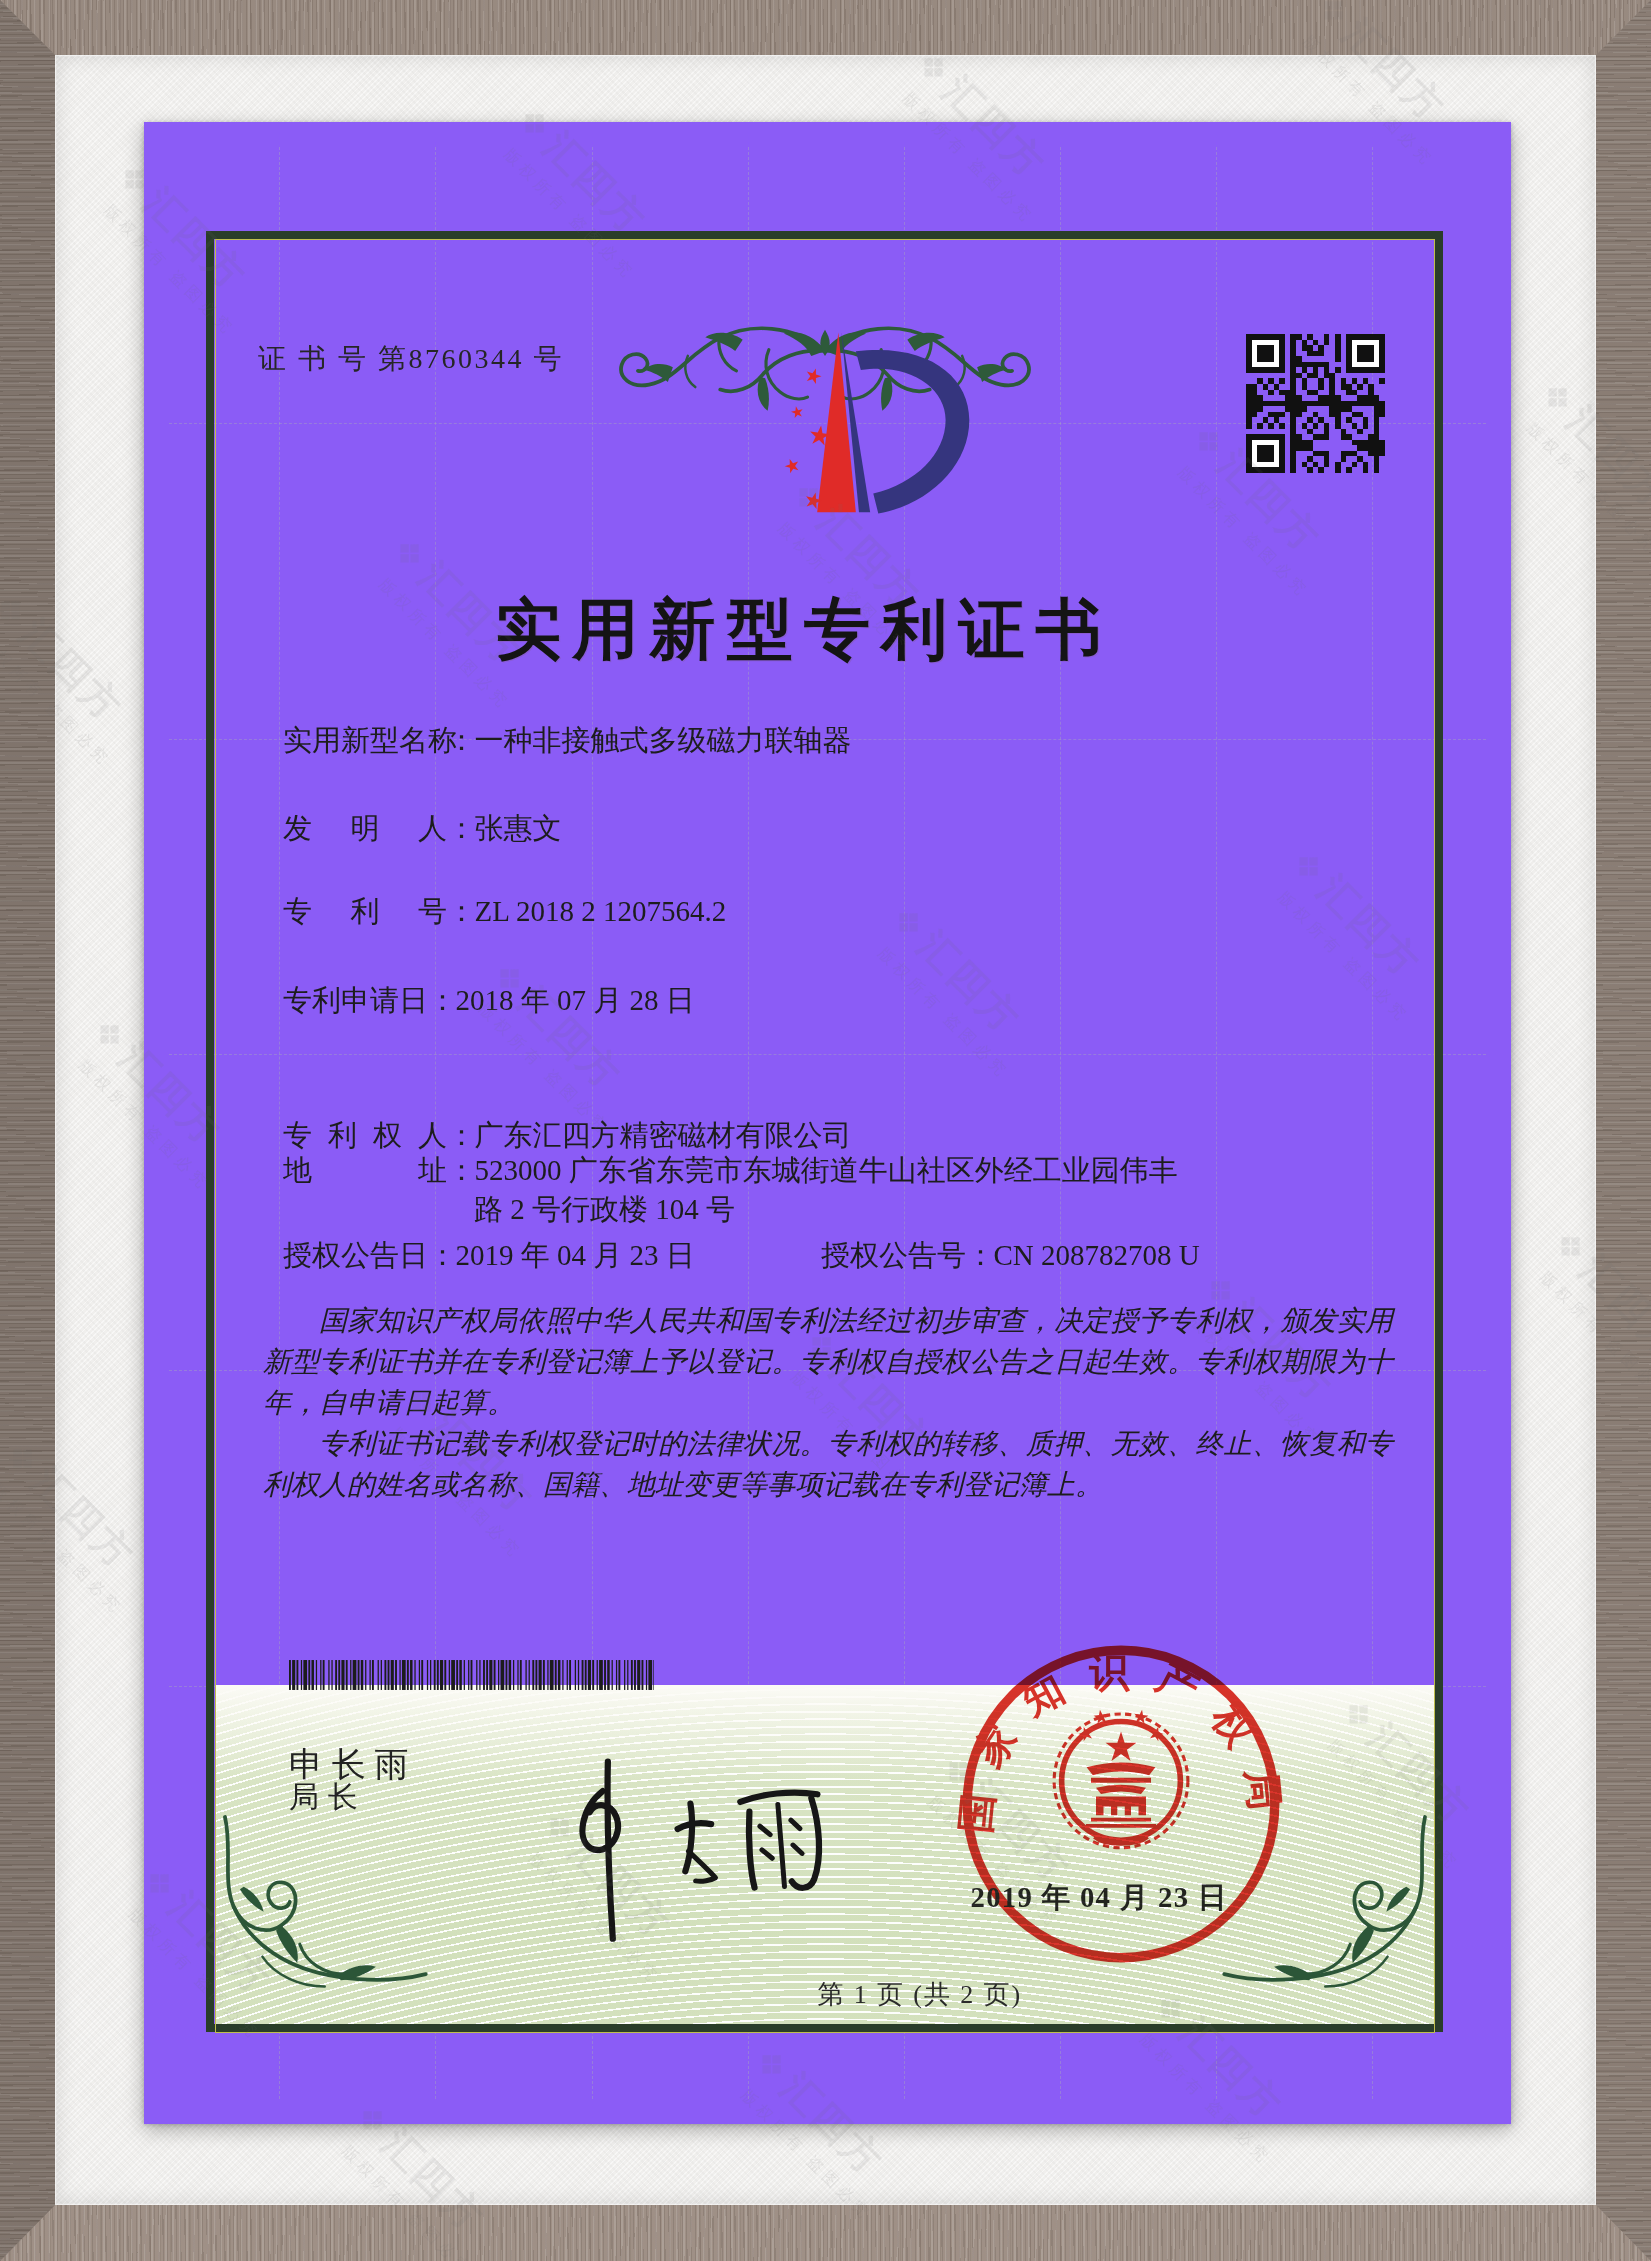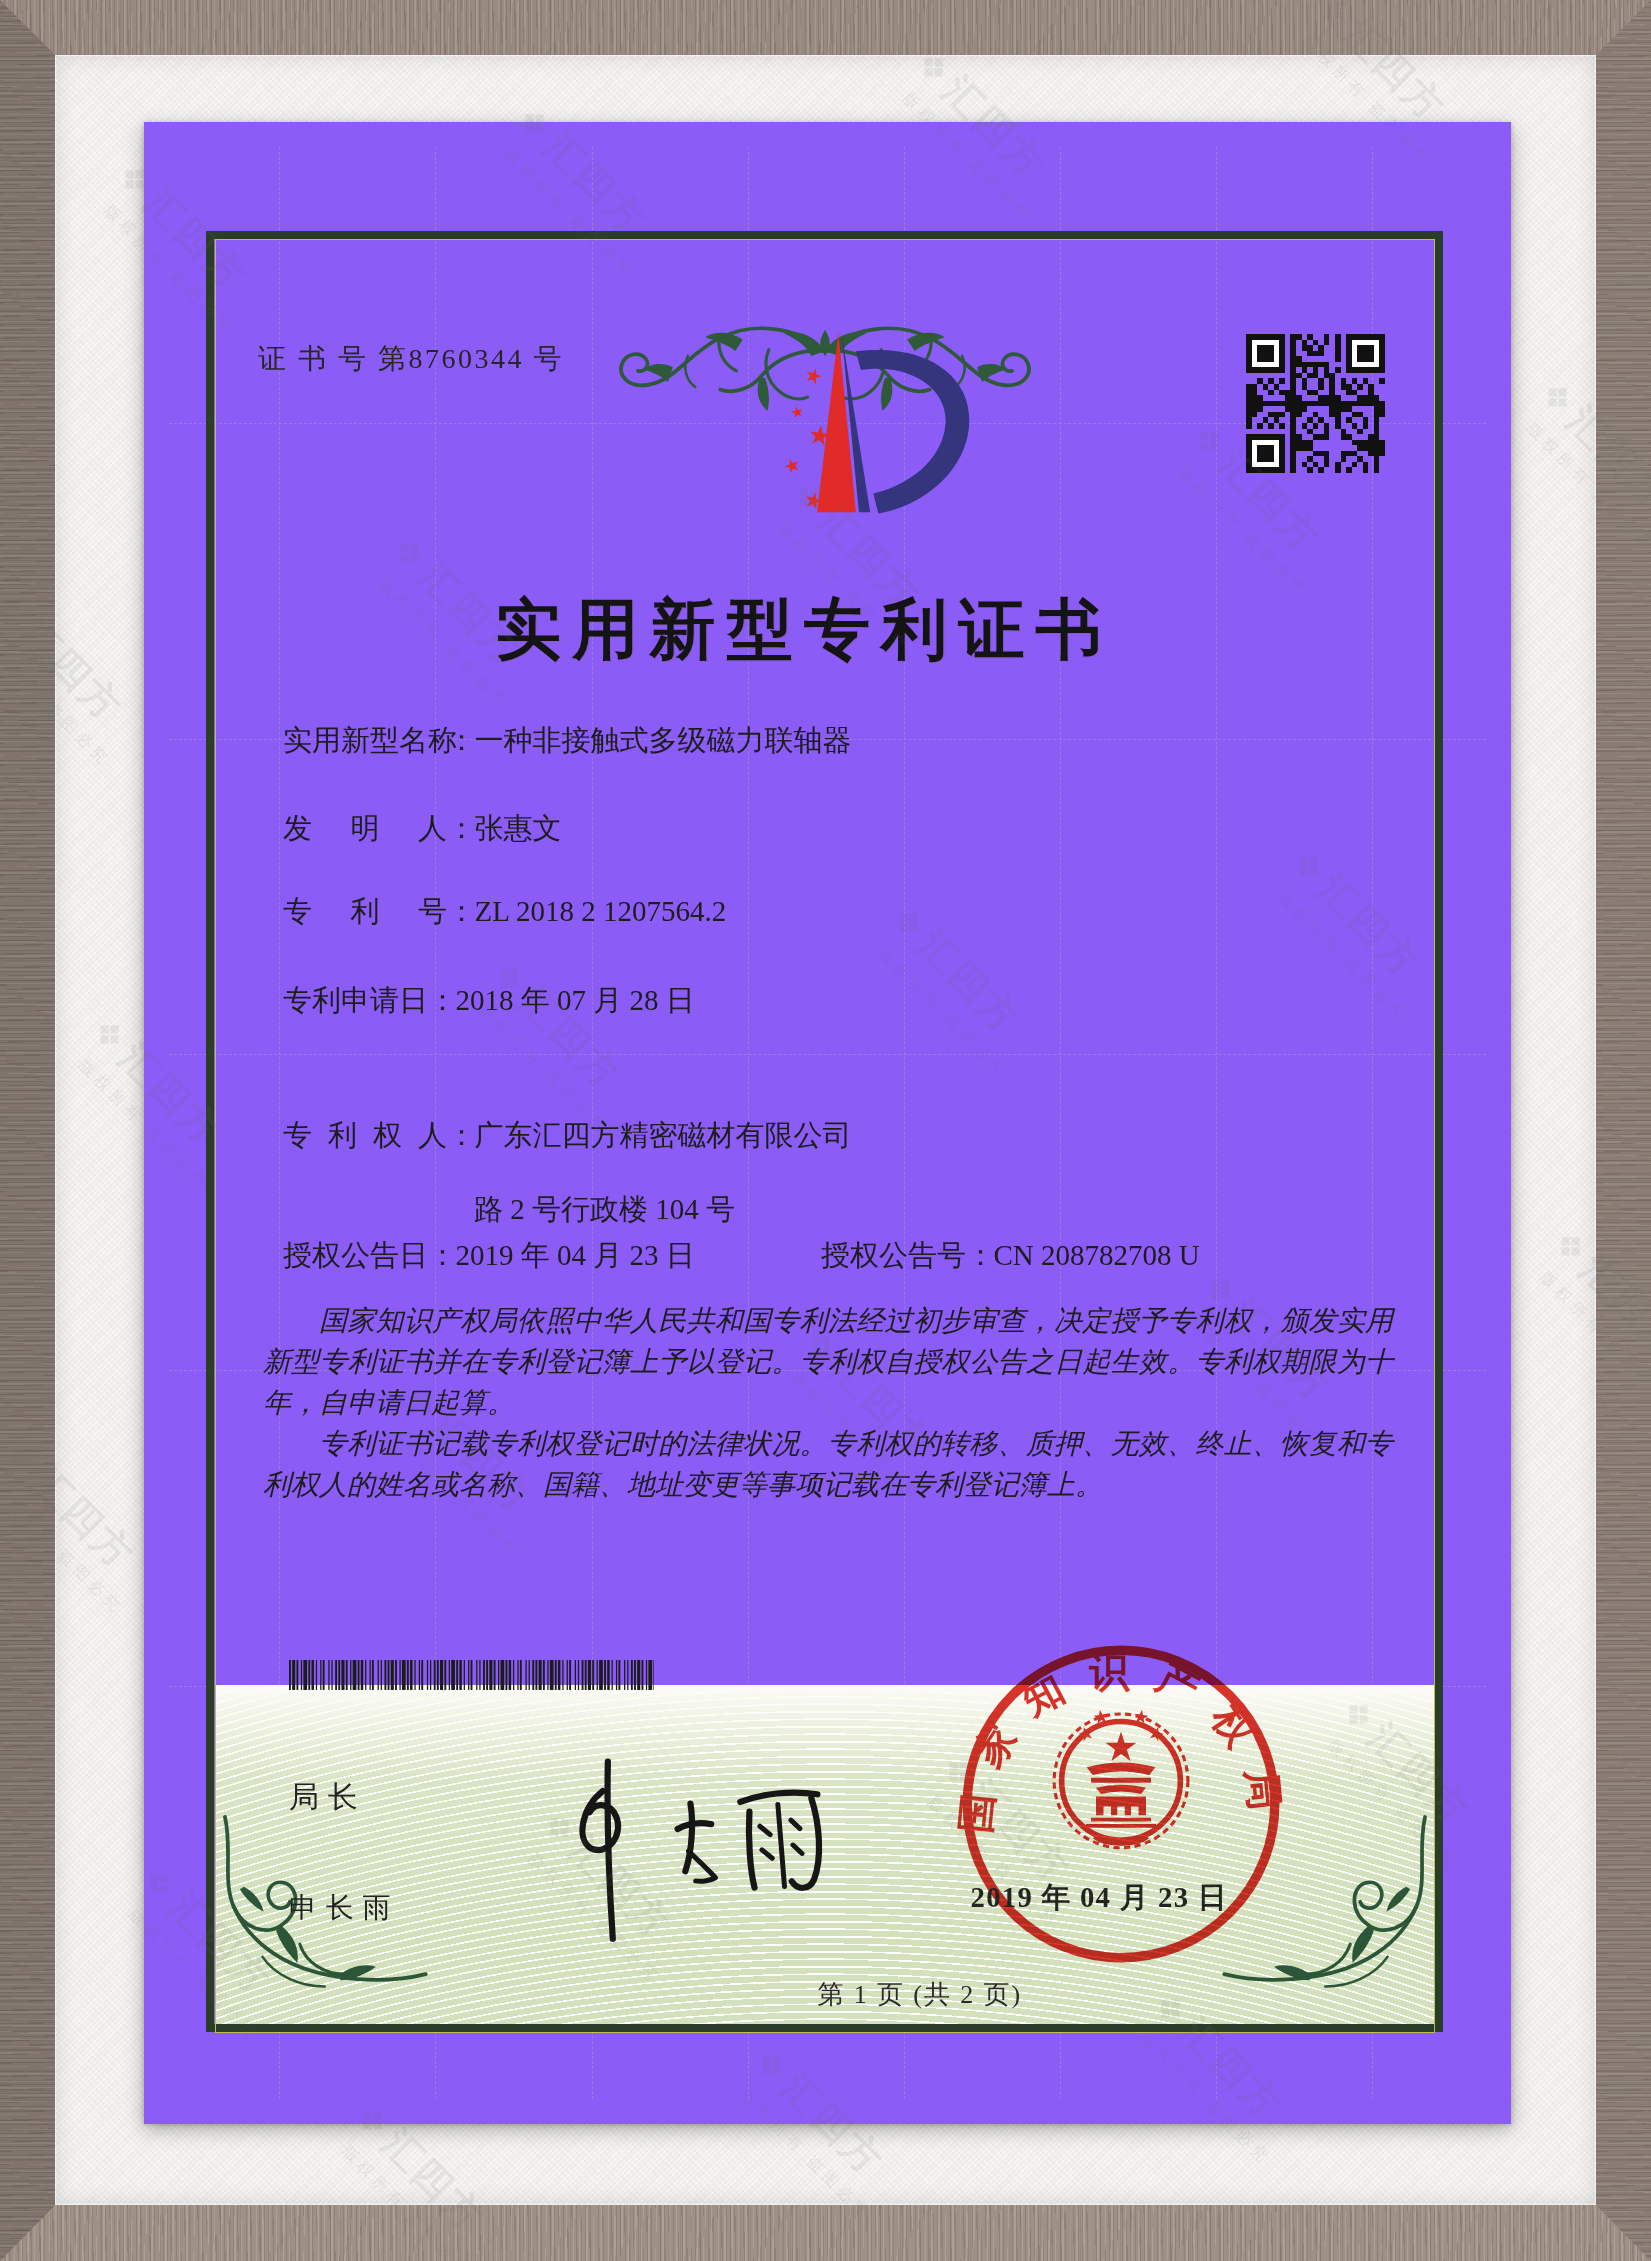--- a/index.html
+++ b/index.html
@@ -66,21 +66,21 @@
   .flabel.solid{width:auto;text-align-last:auto;}
   .colon{display:inline-block;width:27.5px;}
   #row-name{top:600px;} #row-inventor{top:688px;} #row-patentno{top:771px;}
   #row-filing{top:860px;} #row-patentee{top:998px;font-family:Liberation Mono, monospace;} #row-addr1{top:1030px;}
   #row-addr2{top:1069px;left:330px;} #row-grant{top:1115px;}
   #grant-no-group{position:absolute;left:538px;top:0;}
   #paras{position:absolute;z-index:5;left:119px;top:1178px;width:1130px;font-size:28px;
     line-height:41px;color:#1d1d1d;text-align:justify;font-style:italic;}
   #paras p{margin:0;text-indent:2em;}
   #signer-title{left:145px;top:1655px;font-size:30px;letter-spacing:8.7px;color:#222;}
-  #signer-name{left:145px;top:1767px;font-size:28px;letter-spacing:8.7px;color:#222;}
+  #signer-name{left:145px;top:1620px;font-size:34px;letter-spacing:8.7px;color:#222;}
   #page-no{left:379px;top:1855px;width:499px;text-align:right;font-size:26px;letter-spacing:1.9px;color:#2a2a2a;}
   #back-note{left:373px;top:1939px;width:499px;text-align:center;font-size:29px;letter-spacing:3.1px;color:#2b2b2b;}
 
   .art{position:absolute;z-index:5;}
   #barcode{left:145px;top:1538px;}
   #qr{left:1102px;top:212px;}
   #logo{left:637px;top:203px;}
   #signature{left:387px;top:1607px;z-index:6;transform:rotate(-2deg);}
   #seal{left:802px;top:1507px;z-index:6;mix-blend-mode:multiply;opacity:.95;}
 
@@ -435,20 +435,23 @@
     </div>
     <div id="row-patentno" class="txt row">
       <span class="flabel">专利号</span><span class="colon">：</span><span>ZL 2018 2 1207564.2</span>
     </div>
     <div id="row-filing" class="txt row">
       <span class="flabel solid">专利申请日</span><span class="colon">：</span><span>2018 年 07 月 28 日</span>
     </div>
     <div id="row-patentee" class="txt row">
       <span class="flabel">专利权人</span><span class="colon">：</span><span>广东汇四方精密磁材有限公司</span>
     </div>
+    <div id="row-addr1" class="txt row">
+      <span class="flabel">地址</span><span class="colon">：</span><span>523000 广东省东莞市东城街道牛山社区外经工业园伟丰</span>
+    </div>
     <div id="row-addr2" class="txt row">
       <span>路 2 号行政楼 104 号</span>
     </div>
     <div id="row-grant" class="txt row">
       <span class="flabel solid">授权公告日</span><span class="colon">：</span><span>2019 年 04 月 23 日</span>
       <span id="grant-no-group"><span>授权公告号</span><span class="colon">：</span><span>CN 208782708 U</span></span>
     </div>
 
     <div id="paras">
       <p>国家知识产权局依照中华人民共和国专利法经过初步审查，决定授予专利权，颁发实用新型专利证书并在专利登记簿上予以登记。专利权自授权公告之日起生效。专利权期限为十年，自申请日起算。</p>

